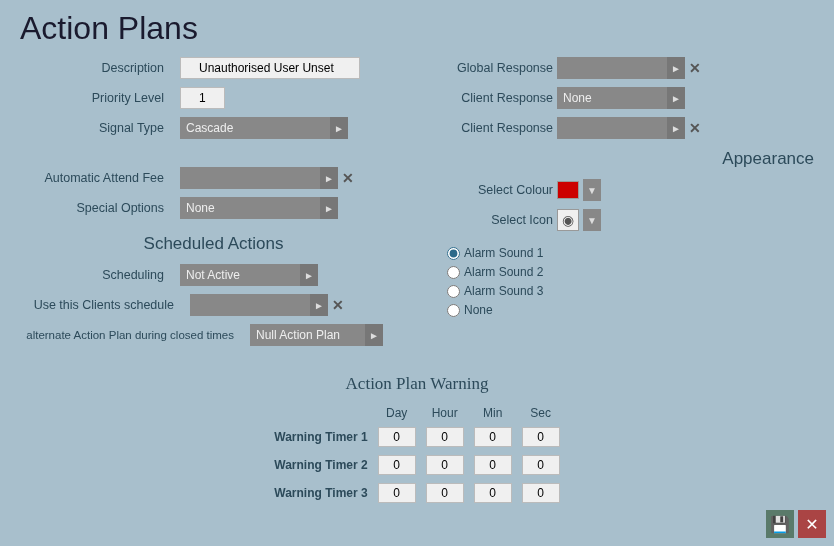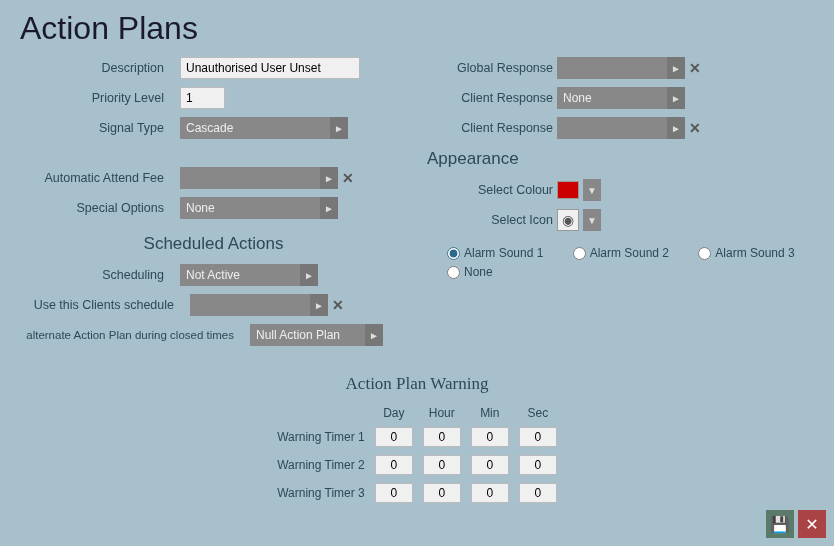--- a/index.html
+++ b/index.html
@@ -37,21 +37,21 @@
     .form-label {
       text-align: right;
       color: #2c4a5a;
       min-width: 160px;
       padding-right: 16px;
       font-size: 12.5px;
     }
     .form-input {
       background: #f0f0f0;
       border: 1px solid #bbb;
-      padding: 3px 5px;
+      padding: 3px 18px;
       font-size: 12px;
       height: 22px;
     }
     .form-input-wide {
       width: 180px;
     }
     .form-input-small {
       width: 45px;
     }
     .dropdown-btn-inner {
@@ -96,21 +96,21 @@
       color: #2c4a5a;
       margin: 15px 0 10px 0;
       text-align: center;
     }
     .appearance-section {
       margin-top: 10px;
     }
     .appearance-title {
       font-size: 17px;
       color: #2c4a5a;
-      text-align: left;
+      text-align: right;
       margin-bottom: 10px;
     }
     .colour-picker {
       display: flex;
       align-items: center;
       gap: 4px;
     }
     .colour-swatch {
       width: 22px;
       height: 18px;
@@ -142,21 +142,21 @@
       align-items: center;
       justify-content: center;
       font-size: 14px;
       color: #555;
       border: 1px solid #999;
       background: #f0f0f0;
     }
     .alarm-sounds {
       margin-top: 15px;
       display: grid;
-      grid-template-columns: 1fr 1fr 1fr;
+      grid-template-columns: 1fr;
       gap: 5px 10px;
       padding-left: 20px;
     }
     .radio-row {
       display: flex;
       align-items: center;
       gap: 4px;
       font-size: 12px;
       color: #2c4a5a;
     }
@@ -186,20 +186,21 @@
       padding: 2px 8px;
     }
     .warning-table td {
       text-align: right;
       padding: 3px 4px;
       font-size: 12px;
       color: #2c4a5a;
     }
     .warning-table .timer-label {
       color: #2c4a5a;
+      font-weight: bold;
     }
     .warning-input {
       width: 38px;
       height: 20px;
       background: #f0f0f0;
       border: 1px solid #bbb;
       text-align: center;
       font-size: 12px;
     }
     .bottom-buttons {

